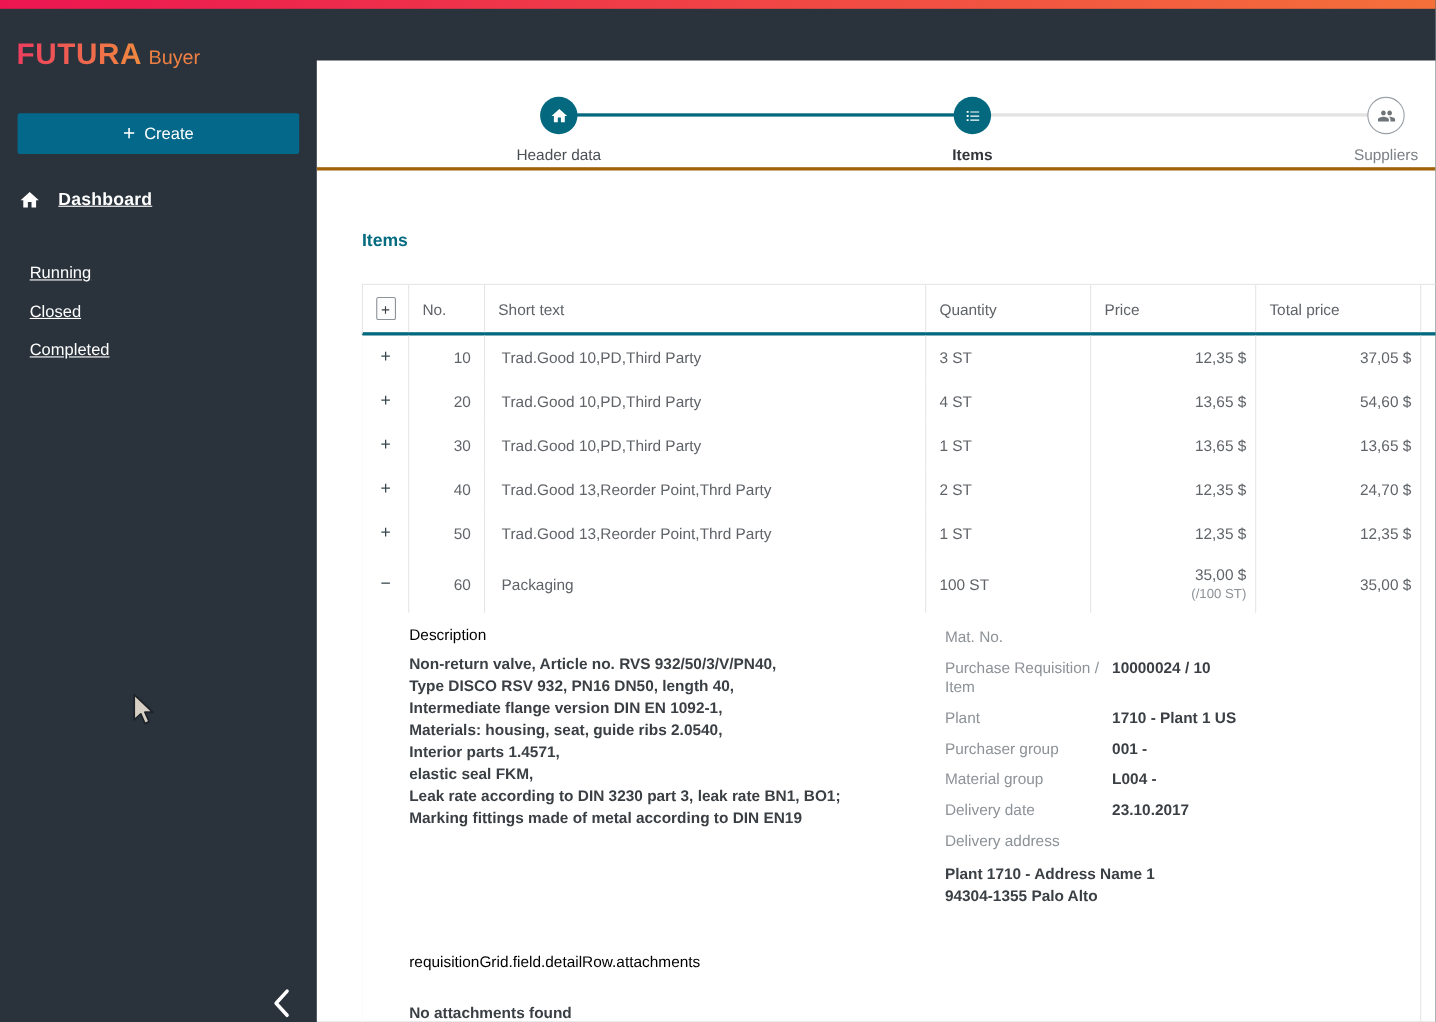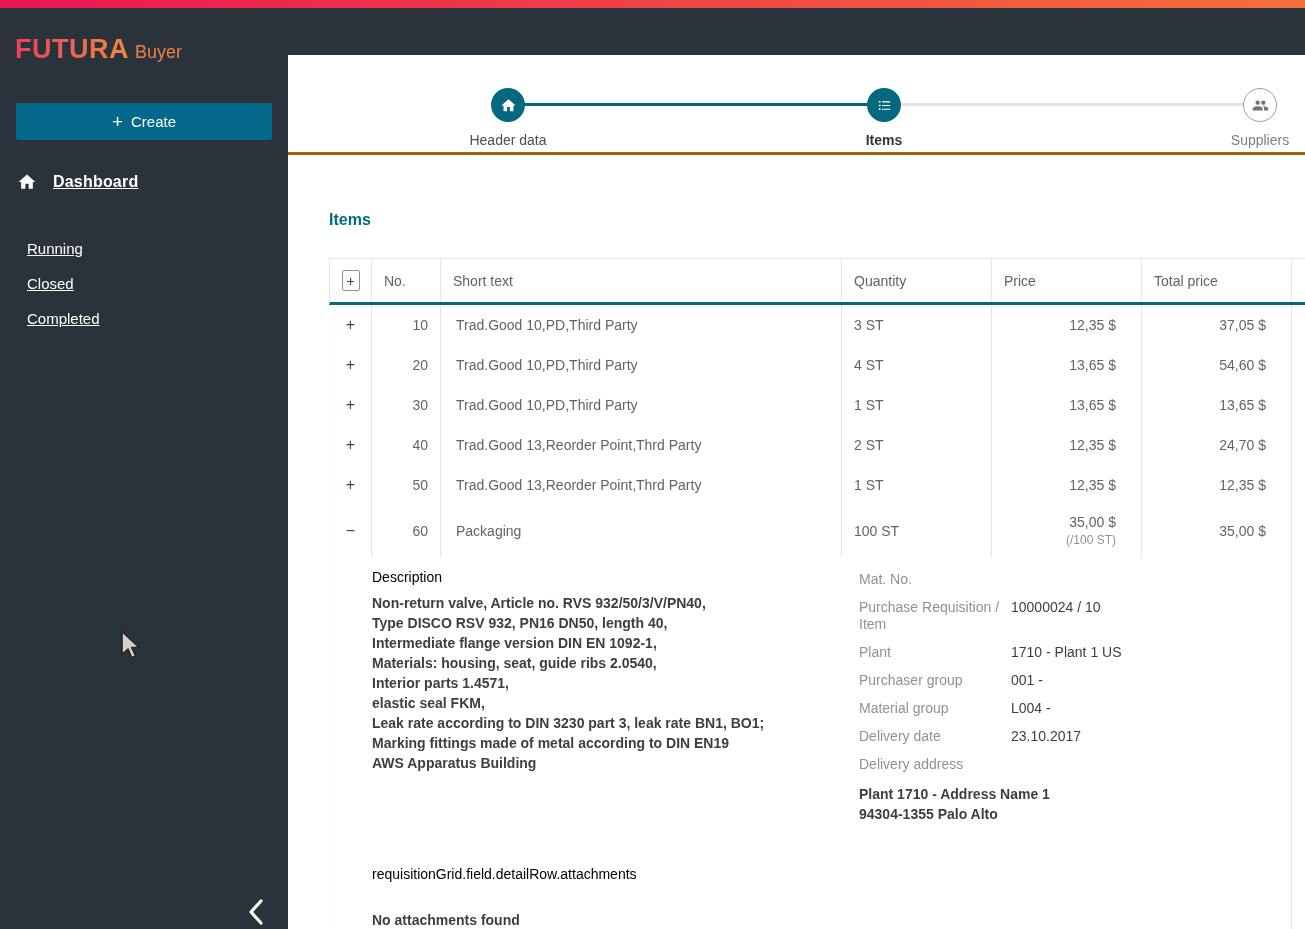--- a/index.html
+++ b/index.html
@@ -74,33 +74,33 @@
   .expand-all {
     width:18px; height:21px; border:1px solid #8d9296; border-radius:2px; background:#fdfdfd;
     font-size:14px; color:#3c4043; display:flex; align-items:center; justify-content:center; cursor:pointer;
   }
   .gbody { border-left:1px solid #fafafa; }
   .grow.r { min-height:40px; }
   .c-exp { justify-content:center; }
   .c-no { justify-content:flex-end; padding-right:12px; }
   .c-st { padding-left:15px; }
   .c-qty { padding-left:12px; }
-  .c-price, .c-total { justify-content:flex-end; padding-right:25px; text-align:right; }
+  .c-price, .c-total { justify-content:flex-end; padding-right:8px; text-align:right; }
   .toggle { font-size:16px; color:#37474f; cursor:pointer; line-height:1; }
   .price-wrap { text-align:right; line-height:18px; padding:8px 0; }
   .price-note { font-size:12px; color:#8d9297; }
   
   .detail { position:relative; width:962px; height:372px; border-right:1px solid #e6e6e6; }
   .label-gray { color:#000000; font-size:14px; }
   .detail-desc { position:absolute; left:42px; top:12px; width:450px; }
   .desc-lines { margin-top:8px; font-weight:bold; color:#3a3f44; line-height:20px; font-size:14px; }
   .detail-fields { position:absolute; left:529px; top:14px; width:420px; }
   .field-row { display:flex; margin-bottom:11px; line-height:17px; }
   .field-label { width:152px; flex:0 0 auto; padding-right:8px; color:#8d9297; font-size:14px; }
-  .field-value { font-weight:normal; color:#3a3f44; font-size:14px; }
+  .field-value { font-weight:bold; color:#3a3f44; font-size:14px; }
   .address-block { margin-top:10px; font-weight:bold; color:#3a3f44; font-size:14px; line-height:20px; }
   .detail-attach { position:absolute; left:42px; top:309px; }
   .attach-msg { margin-top:30px; font-weight:bold; color:#3a3f44; font-size:14px; }
   
   .cursor { position:absolute; left:119px; top:630px; z-index:50; pointer-events:none; }
 </style>
 </head>
 <body>
 
 <div class="topbar"></div>
@@ -290,21 +290,20 @@
       <div class="label-gray">Description</div>
       <div class="desc-lines">
               <div>Non-return valve, Article no. RVS 932/50/3/V/PN40,</div>
               <div>Type DISCO RSV 932, PN16 DN50, length 40,</div>
               <div>Intermediate flange version DIN EN 1092-1,</div>
               <div>Materials: housing, seat, guide ribs 2.0540,</div>
               <div>Interior parts 1.4571,</div>
               <div>elastic seal FKM,</div>
               <div>Leak rate according to DIN 3230 part 3, leak rate BN1, BO1;</div>
               <div>Marking fittings made of metal according to DIN EN19</div>
-              <div>AWS Apparatus Building</div>
             </div>
     </div>
     <div class="detail-fields">
       <div>
   <div class="field-row">
     <div class="field-label">Mat. No.</div>
     <div class="field-value"></div>
   </div>
 
   <div class="field-row">

